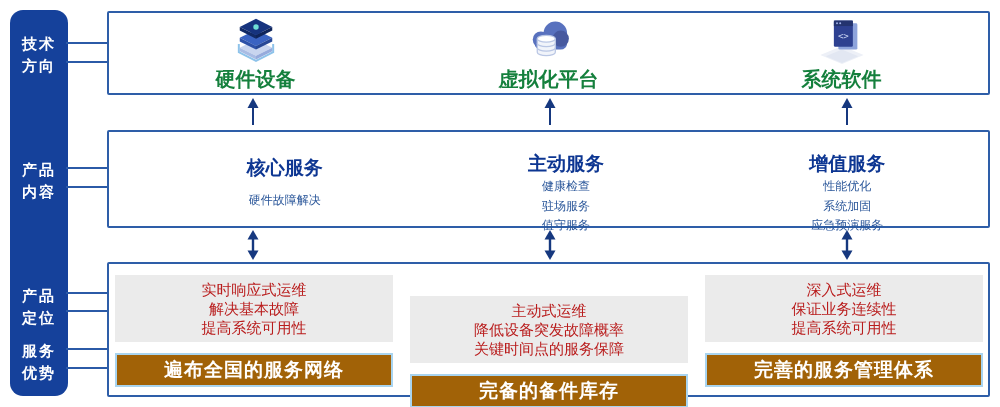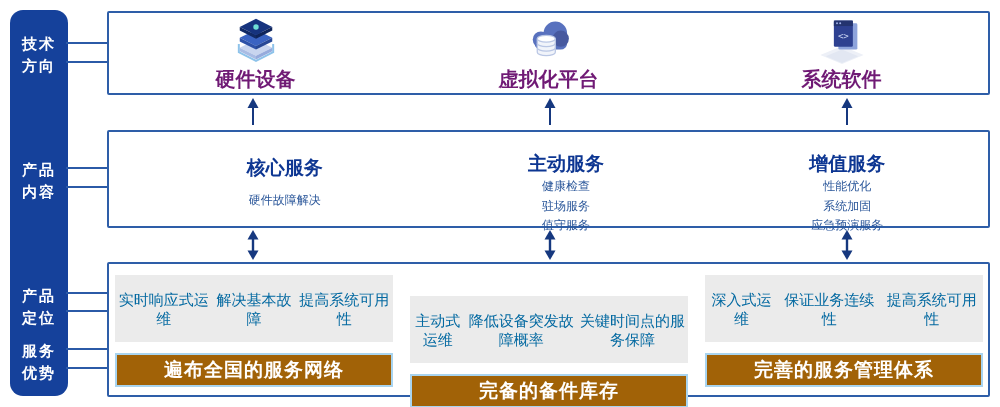--- a/index.html
+++ b/index.html
@@ -23,34 +23,34 @@
   .panel{
     position:absolute;left:107px;width:883px;box-sizing:border-box;
     background:#ffffff;border:2px solid #2E5EA8;border-radius:2px;
   }
   #panel-tech{top:11px;height:84px;display:flex;}
   #panel-content{top:130px;height:98px;display:flex;}
   #panel-positioning{top:262px;height:135px;}
   
   .tech-col{flex:1;display:flex;flex-direction:column;align-items:center;padding-top:4px;}
   .tech-icon{width:54px;height:50px;}
-  .tech-label{margin-top:2px;font-size:20px;font-weight:bold;color:#701a75;}
+  .tech-label{margin-top:2px;font-size:20px;font-weight:bold;color:#15803d;}
   
   .svc-col{flex:1;text-align:center;color:#2B579A;}
   .svc-heading{font-size:19px;font-weight:bold;color:#0D3692;}
   .svc-col.single{padding-top:23px;margin-left:35px;}
   .svc-col.triple{padding-top:19px;}
   .svc-item{font-size:12px;line-height:19.5px;}
   .svc-col.single .svc-item{margin-top:10px;}
   .svc-col.triple .svc-item:first-of-type{margin-top:4px;}
   
   .pos-card{
     position:absolute;top:11px;width:278px;height:67px;background:#EBEBEB;
-    display:flex;flex-direction:row;align-items:center;justify-content:center;
-    color:#0369a1;font-size:15px;line-height:19px;text-align:center;
+    display:flex;flex-direction:column;align-items:center;justify-content:center;
+    color:#b91c1c;font-size:15px;line-height:19px;text-align:center;
   }
   .banner{
     position:absolute;top:89px;width:278px;height:34px;box-sizing:border-box;
     background:#a16207;border:2px solid #A9D4EF;
     display:flex;align-items:center;justify-content:center;
     color:#ffffff;font-size:19px;font-weight:bold;letter-spacing:1px;
   }
   .c1{left:6px;} .c2{left:301px;margin-top:21px;} .c3{left:596px;}
   
   .arrow{position:absolute;width:14px;}

